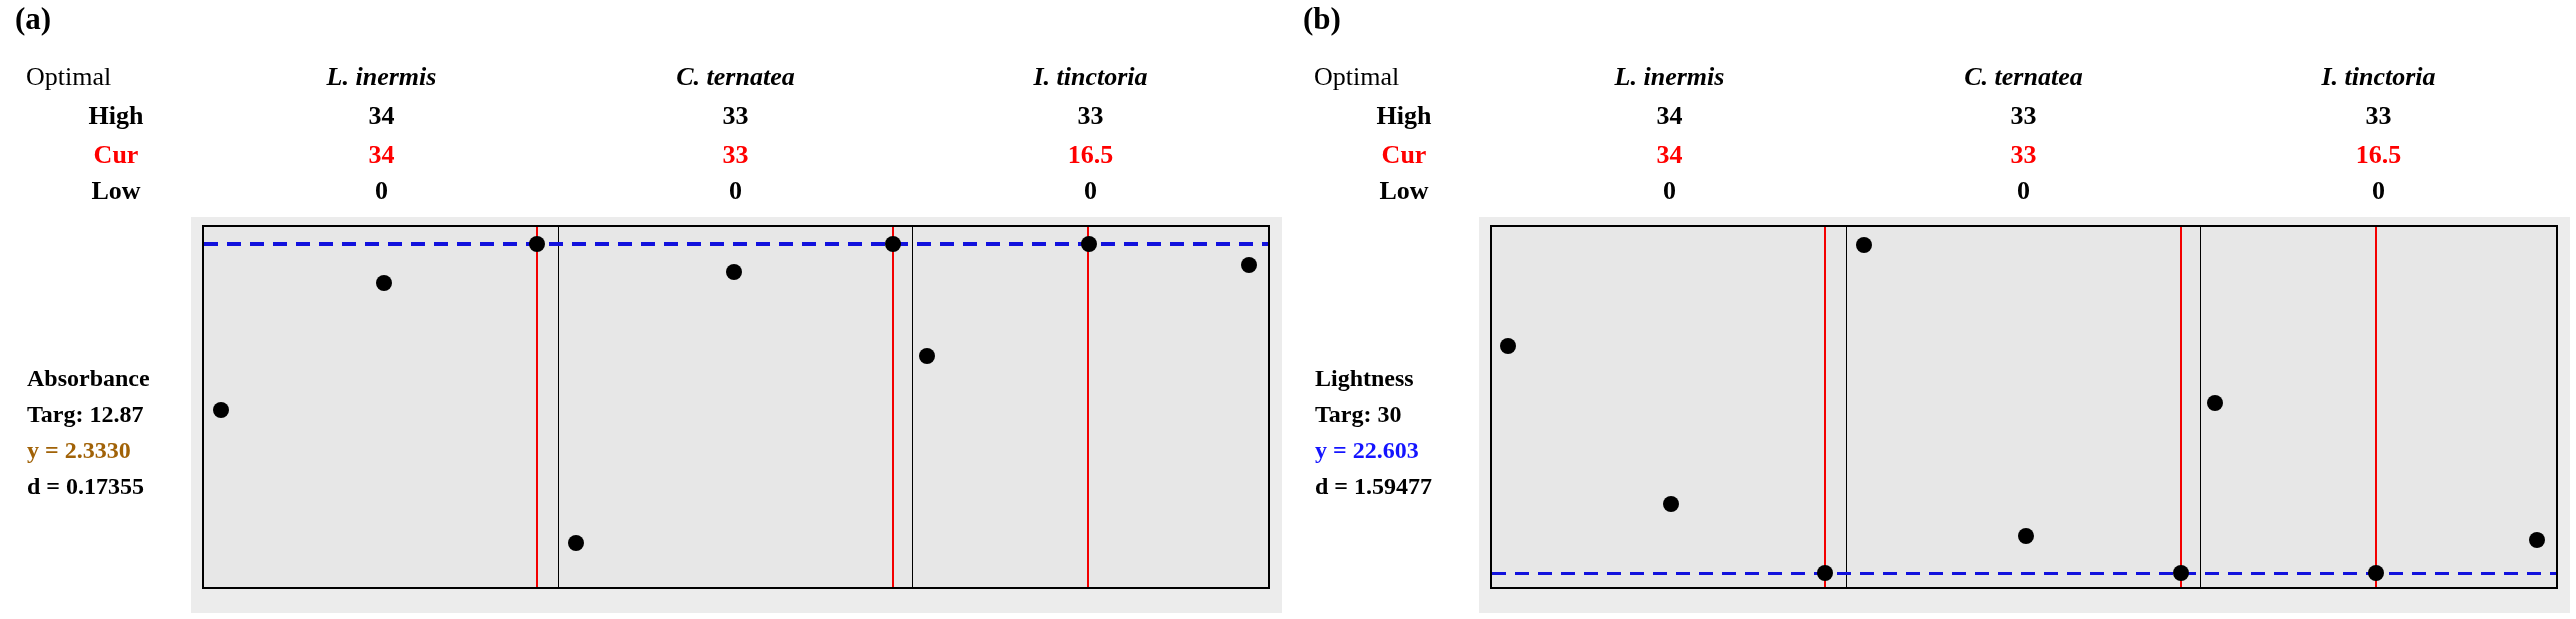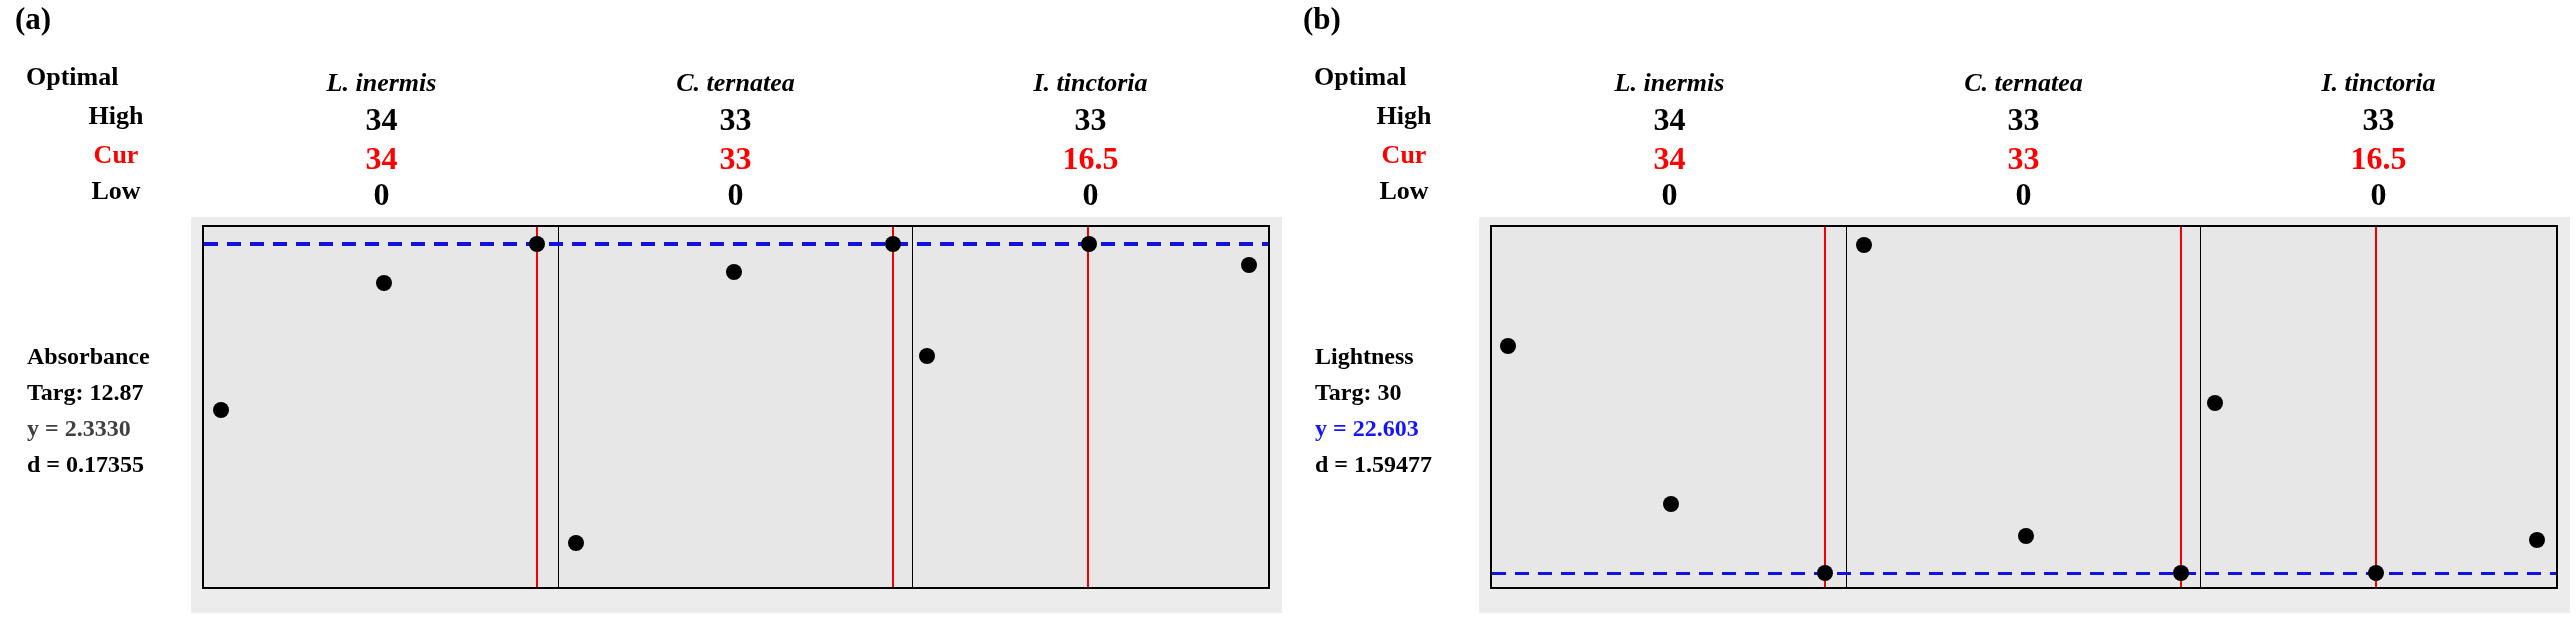--- a/index.html
+++ b/index.html
@@ -2,26 +2,26 @@
 <html style="font-size:10px"><head>
 <meta charset="utf-8">
 <style>
   html,body{margin:0;padding:0;background:#ffffff;}
   #page{
     position:relative;width:2576px;height:619px;background:#ffffff;overflow:hidden;
     font-family:"Liberation Serif","DejaVu Serif",serif;font-weight:bold;color:#000;
   }
   .panel{position:absolute;top:0;width:1288px;height:619px;}
   .plabel{position:absolute;left:15px;top:1.2px;font-size:31px;font-weight:bold;}
-  .optimal{position:absolute;left:26px;top:62px;font-size:26px;font-weight:bold;}
-  .colhead{position:absolute;top:68px;width:287px;margin-left:-143px;text-align:center;
+  .optimal{position:absolute;left:26px;top:62px;font-size:26px;font-weight:normal;}
+  .colhead{position:absolute;top:62px;width:287px;margin-left:-143px;text-align:center;
     font-size:26px;font-style:italic;font-weight:bold;white-space:nowrap;}
   .rowlabel{position:absolute;left:41px;width:150px;text-align:center;font-size:26px;font-weight:bold;}
-  .cellval{position:absolute;width:187px;margin-left:-93px;text-align:center;font-size:32px;font-weight:bold;}
-  .resp{position:absolute;left:27px;top:338px;font-size:24px;line-height:36px;font-weight:bold;white-space:nowrap;}
+  .cellval{position:absolute;width:187px;margin-left:-93px;text-align:center;font-size:26px;font-weight:bold;}
+  .resp{position:absolute;left:27px;top:360px;font-size:24px;line-height:36px;font-weight:bold;white-space:nowrap;}
   .frame{position:absolute;left:191px;top:217px;width:1091px;height:396px;background:#ececec;}
   .box{position:absolute;left:10.6px;top:7.5px;width:1068px;height:364px;background:#e7e7e7;
     border:2.5px solid #000;box-sizing:border-box;}
   .divider{position:absolute;top:0;bottom:0;width:1.9px;background:#000;}
   .redline{position:absolute;top:0;bottom:0;width:2.5px;}
   .blueline{position:absolute;left:0;right:0;height:3.7px;}
   .dot{position:absolute;width:16px;height:16px;border-radius:50%;background:#000;}
 </style>
 </head>
 <body>
@@ -46,21 +46,21 @@
         <div class="cellval" style="left: 735px; top: 140px; color: rgb(255, 0, 0);">33</div>
         <div class="cellval" style="left: 1090px; top: 140px; color: rgb(255, 0, 0);">16.5</div>
         <div class="rowlabel" style="top: 176px;">Low</div>
         <div class="cellval" style="left: 381px; top: 176px;">0</div>
         <div class="cellval" style="left: 735px; top: 176px;">0</div>
         <div class="cellval" style="left: 1090px; top: 176px;">0</div>
       </div>
     <div class="resp">
       <div>Absorbance</div>
       <div>Targ: 12.87</div>
-      <div class="yline" style="color: #404040;">y = 2.3330</div>
+      <div class="yline" style="color: #a16207;">y = 2.3330</div>
       <div>d = 0.17355</div>
     </div>
     <div class="frame" style="background: rgb(236, 236, 236);">
       <div class="box" style="background: rgb(231, 231, 231);">
           <div class="redline" style="left: 332px; background: rgb(244, 0, 0);"></div>
           <div class="divider" style="left: 354px;"></div>
           <div class="redline" style="left: 688px; background: rgb(244, 0, 0);"></div>
           <div class="divider" style="left: 708px;"></div>
           <div class="redline" style="left: 883px; background: rgb(244, 0, 0);"></div>
           <div class="blueline" style="top: 15.4px; background: repeating-linear-gradient(90deg, rgb(18, 18, 221) 0px, rgb(18, 18, 221) 13.7px, transparent 13.7px, transparent 23px);"></div>

